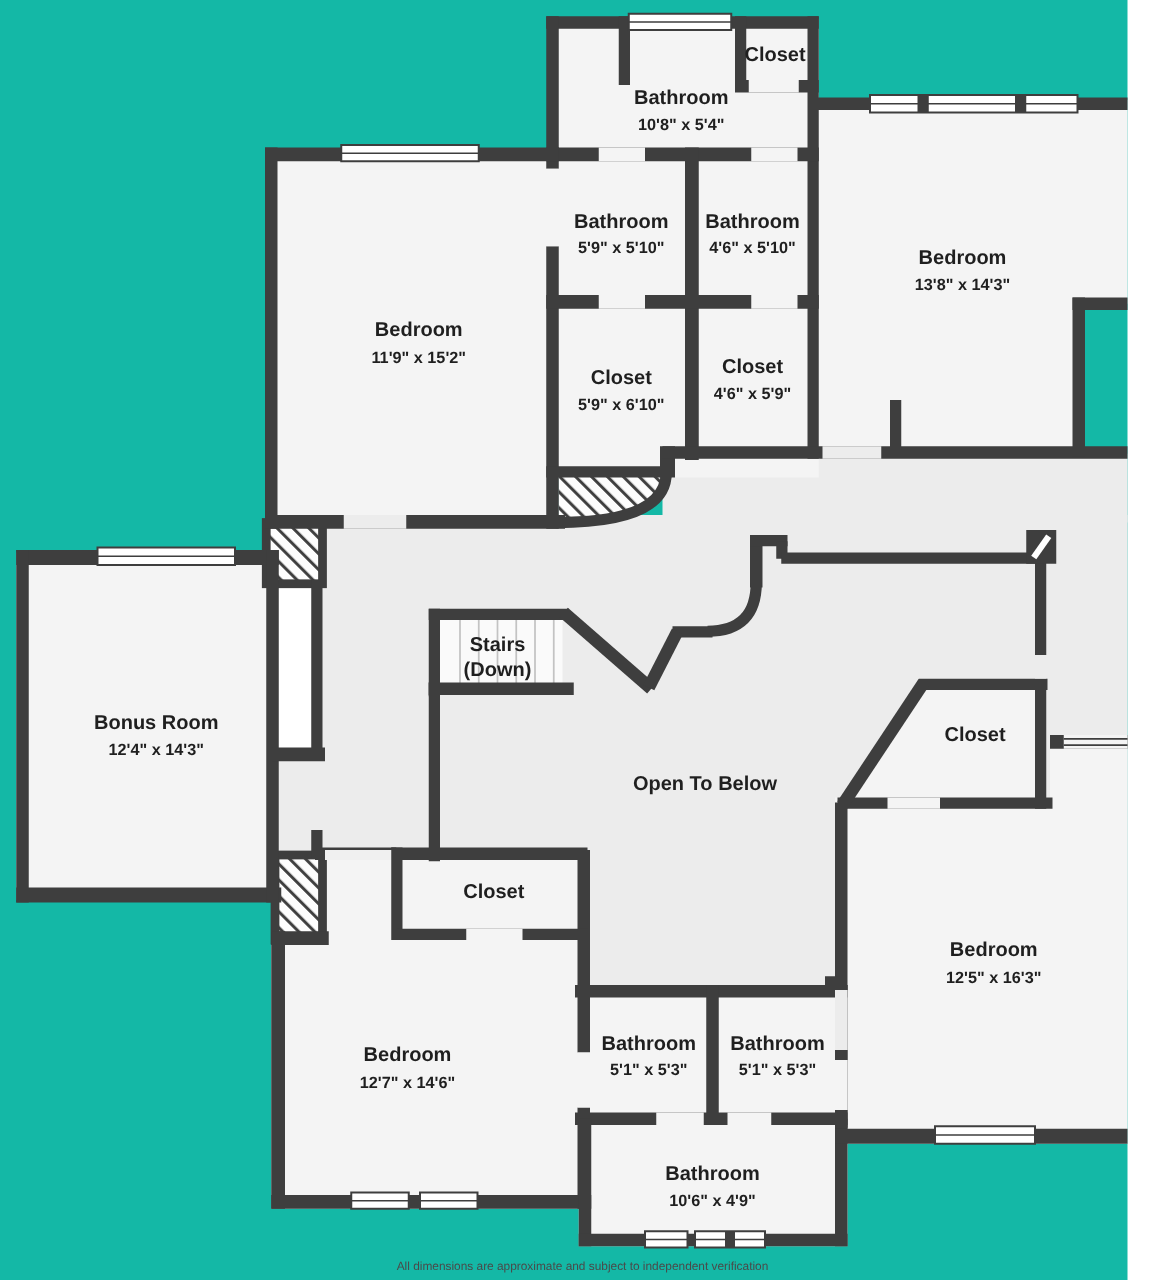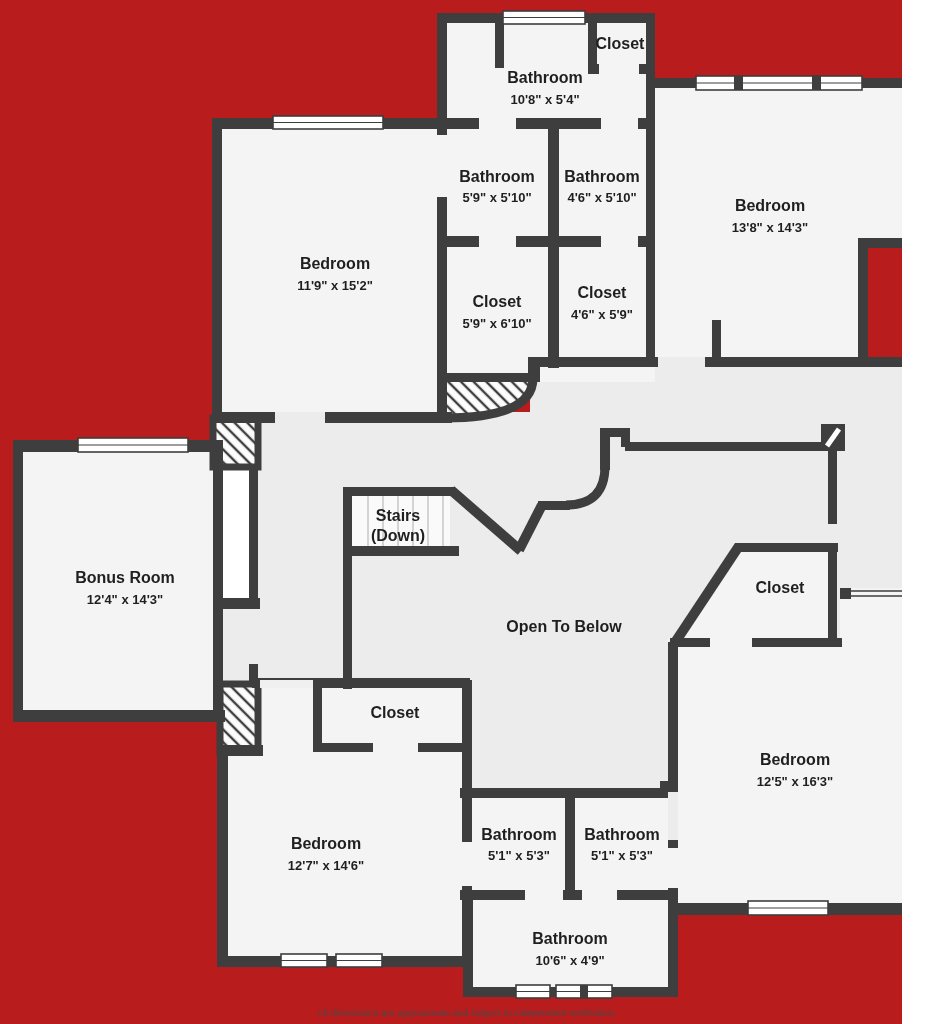--- a/index.html
+++ b/index.html
@@ -1,16 +1,16 @@
 <!DOCTYPE html>
 <html><head>
 <meta charset="utf-8">
 <style>
   html,body{margin:0;padding:0;background:#ffffff;}
-  .stage{position:relative;width:902px;height:1024px;background:#b91c1c;overflow:hidden;
+  .stage{position:relative;width:902px;height:1024px;background:#14b8a6;overflow:hidden;
          font-family:"Liberation Sans", sans-serif;}
   svg{display:block;}
   text{font-family:"Liberation Sans", sans-serif;fill:#1f1f1f;}
   .room-name{font-size:16px;font-weight:700;text-anchor:middle;}
   .room-dims{font-size:13px;font-weight:700;text-anchor:middle;}
   .footer-text{font-size:9.5px;font-weight:400;fill:#4a4a4a;text-anchor:middle;}
 </style>
 </head>
 <body>
 

